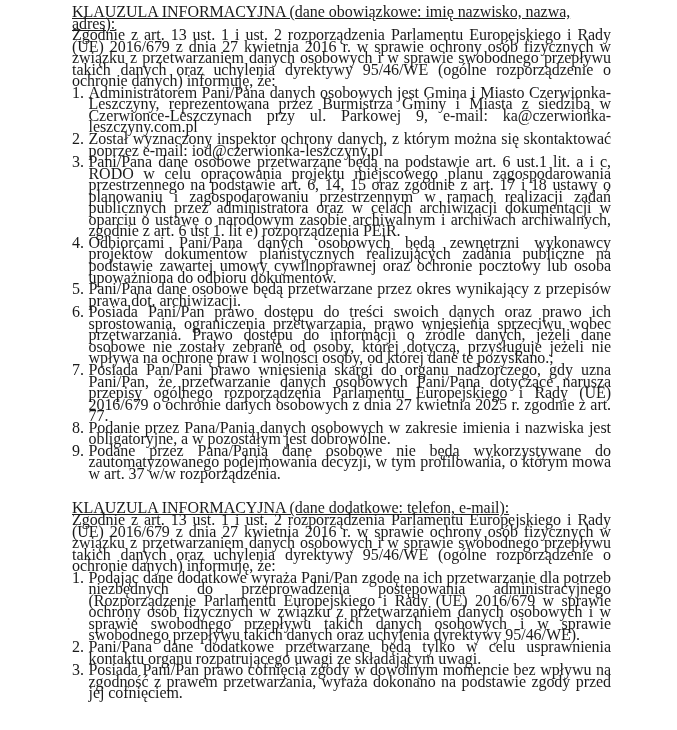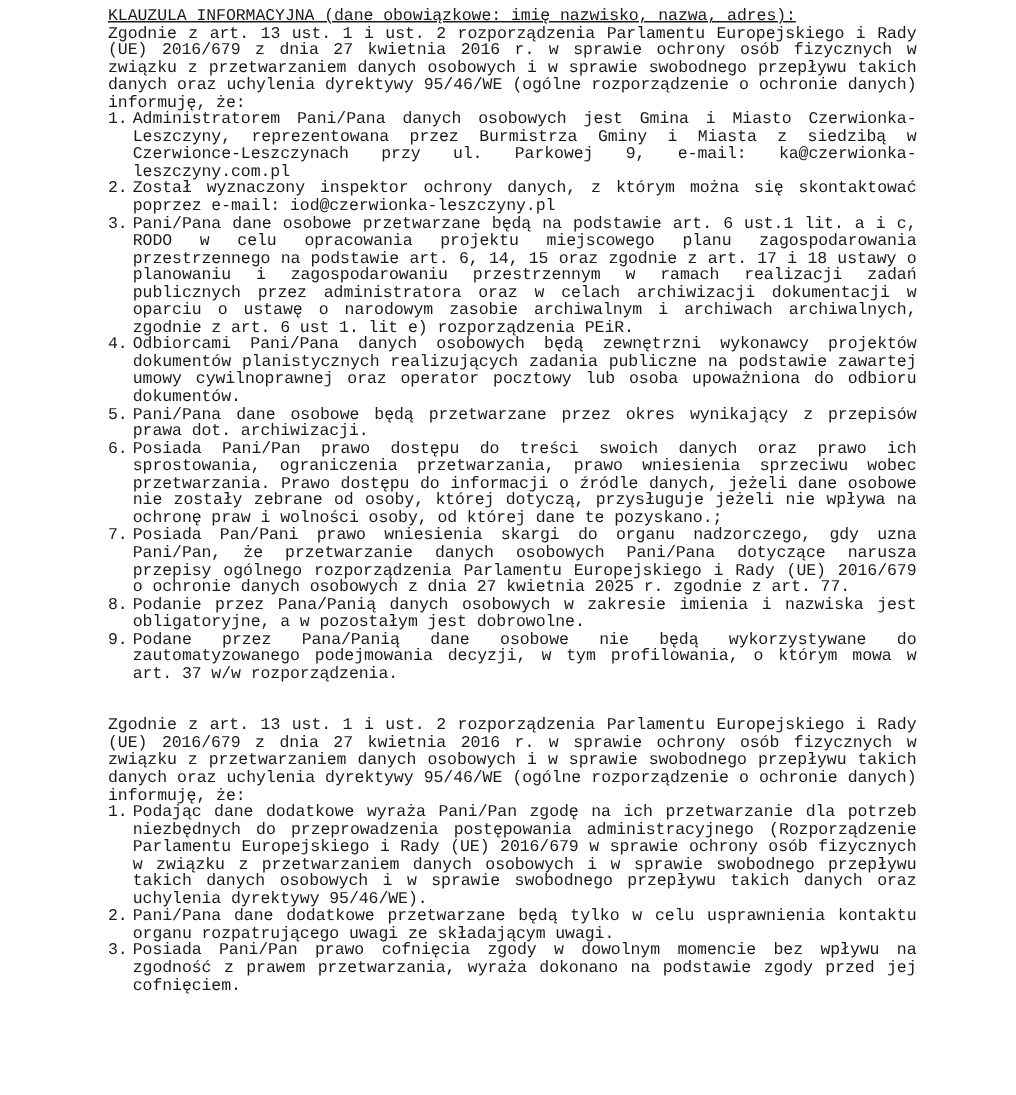--- a/index.html
+++ b/index.html
@@ -1,20 +1,20 @@
 <!DOCTYPE html>
 <html><head>
 <meta charset="utf-8">
 <style>
   html, body { margin: 0; padding: 0; background: #ffffff; }
   body { width: 677px; height: 730px; overflow: hidden; position: relative; }
   .page {
     position: absolute; left: 72px; top: 6px; width: 539px;
-    font-family: Liberation Mono, monospace;
-    font-size: 11px; line-height: 11.55px; color: #1a1a1a;
+    font-family: Liberation Serif, serif;
+    font-size: 16px; line-height: 11.55px; color: #1a1a1a;
     letter-spacing: -0.05px;
   }
   .section { margin: 0; }
   .section + .section { margin-top: 23px; }
   .heading { text-decoration: underline; margin: 0; }
   .intro { text-align: justify; margin: 0; }
   ol { margin: 0; padding: 0; list-style: none; }
   ol li { position: relative; padding-left: 16.5px; text-align: justify; }
   ol li .num { position: absolute; left: 0; top: 0; }
 </style>
@@ -23,30 +23,31 @@
 
 <div class="page">
 
   <div class="section">
     <p class="heading">KLAUZULA INFORMACYJNA (dane obowiązkowe: imię nazwisko, nazwa, adres):</p>
     <p class="intro">Zgodnie z art. 13 ust. 1 i ust. 2 rozporządzenia Parlamentu Europejskiego i Rady (UE) 2016/679 z dnia 27 kwietnia 2016 r. w sprawie ochrony osób fizycznych w związku z przetwarzaniem danych osobowych i w sprawie swobodnego przepływu takich danych oraz uchylenia dyrektywy 95/46/WE (ogólne rozporządzenie o ochronie danych) informuję, że:</p>
     <ol>
       <li><span class="num">1.</span><span>Administratorem Pani/Pana danych osobowych jest Gmina i Miasto Czerwionka-Leszczyny, reprezentowana przez Burmistrza Gminy i Miasta z siedzibą w Czerwionce-Leszczynach przy ul. Parkowej 9, e-mail: ka@czerwionka- leszczyny.com.pl</span></li>
       <li><span class="num">2.</span><span>Został wyznaczony inspektor ochrony danych, z którym można się skontaktować poprzez e-mail: iod@czerwionka-leszczyny.pl</span></li>
       <li><span class="num">3.</span><span>Pani/Pana dane osobowe przetwarzane będą na podstawie art. 6 ust.1 lit. a i c, RODO w celu opracowania projektu miejscowego planu zagospodarowania przestrzennego na podstawie art. 6, 14, 15 oraz zgodnie z art. 17 i 18 ustawy o planowaniu i zagospodarowaniu przestrzennym w ramach realizacji zadań publicznych przez administratora oraz w celach archiwizacji dokumentacji w oparciu o ustawę o narodowym zasobie archiwalnym i archiwach archiwalnych,  zgodnie z art. 6 ust 1. lit e) rozporządzenia PEiR.</span></li>
-      <li><span class="num">4.</span><span>Odbiorcami Pani/Pana danych osobowych będą zewnętrzni wykonawcy projektów dokumentów planistycznych realizujących zadania publiczne na podstawie zawartej umowy cywilnoprawnej oraz operator pocztowy lub osoba upoważniona do odbioru dokumentów.</span></li>
+      <li><span class="num">4.</span><span>Odbiorcami Pani/Pana danych osobowych będą zewnętrzni wykonawcy projektów dokumentów planistycznych realizujących zadania publiczne na podstawie zawartej umowy cywilnoprawnej oraz ochronie pocztowy lub osoba upoważniona do odbioru dokumentów.</span></li>
       <li><span class="num">5.</span><span>Pani/Pana dane osobowe będą przetwarzane przez okres wynikający z przepisów prawa dot. archiwizacji.</span></li>
       <li><span class="num">6.</span><span>Posiada Pani/Pan prawo dostępu do treści swoich danych oraz prawo ich sprostowania, ograniczenia przetwarzania, prawo wniesienia sprzeciwu wobec przetwarzania.  Prawo dostępu do informacji o źródle danych, jeżeli dane osobowe nie zostały zebrane od osoby, której dotyczą, przysługuje jeżeli nie wpływa na ochronę praw i wolności osoby, od której dane te pozyskano.;</span></li>
       <li><span class="num">7.</span><span>Posiada Pan/Pani prawo wniesienia skargi do organu nadzorczego, gdy uzna Pani/Pan, że przetwarzanie danych osobowych Pani/Pana dotyczące narusza przepisy ogólnego rozporządzenia Parlamentu Europejskiego i Rady (UE) 2016/679 o ochronie danych osobowych z dnia 27 kwietnia 2025 r. zgodnie z art. 77.</span></li>
       <li><span class="num">8.</span><span>Podanie przez Pana/Panią danych osobowych w zakresie imienia i nazwiska jest obligatoryjne, a w pozostałym jest dobrowolne.</span></li>
       <li><span class="num">9.</span><span>Podane przez Pana/Panią dane osobowe nie będą wykorzystywane do zautomatyzowanego podejmowania decyzji, w tym profilowania, o którym mowa w art. 37 w/w rozporządzenia.</span></li>
     </ol>
   </div>
 
   <div class="section">
+    <p class="heading">KLAUZULA INFORMACYJNA (dane dodatkowe: telefon, e-mail):</p>
     <p class="intro">Zgodnie z art. 13 ust. 1 i ust. 2 rozporządzenia Parlamentu Europejskiego i Rady (UE) 2016/679 z dnia 27 kwietnia 2016 r. w sprawie ochrony osób fizycznych w związku z przetwarzaniem danych osobowych i w sprawie swobodnego przepływu takich danych oraz uchylenia dyrektywy 95/46/WE (ogólne rozporządzenie o ochronie danych) informuję, że:</p>
     <ol>
       <li><span class="num">1.</span><span>Podając dane dodatkowe wyraża Pani/Pan zgodę na ich przetwarzanie dla potrzeb niezbędnych do przeprowadzenia postępowania administracyjnego (Rozporządzenie Parlamentu Europejskiego i Rady (UE) 2016/679 w sprawie ochrony osób fizycznych w związku z przetwarzaniem danych osobowych i w sprawie swobodnego przepływu takich danych osobowych i w sprawie swobodnego przepływu takich danych oraz uchylenia dyrektywy 95/46/WE).</span></li>
       <li><span class="num">2.</span><span>Pani/Pana dane dodatkowe przetwarzane będą tylko w celu usprawnienia kontaktu organu rozpatrującego uwagi ze składającym uwagi.</span></li>
       <li><span class="num">3.</span><span>Posiada Pani/Pan prawo cofnięcia zgody w dowolnym momencie bez wpływu na zgodność z prawem przetwarzania, wyraża dokonano na podstawie zgody przed jej cofnięciem.</span></li>
     </ol>
   </div>
 
 </div>
 

